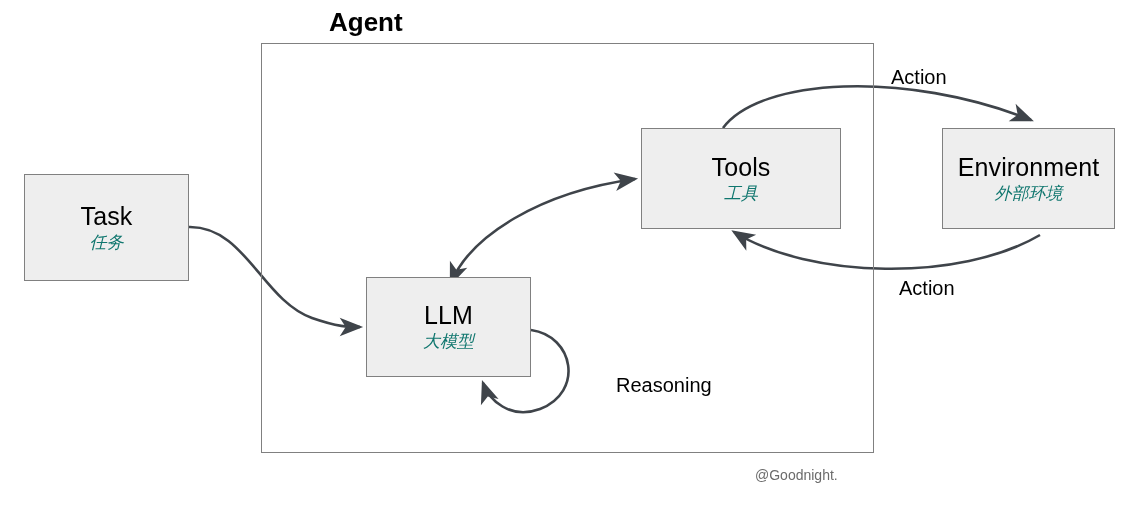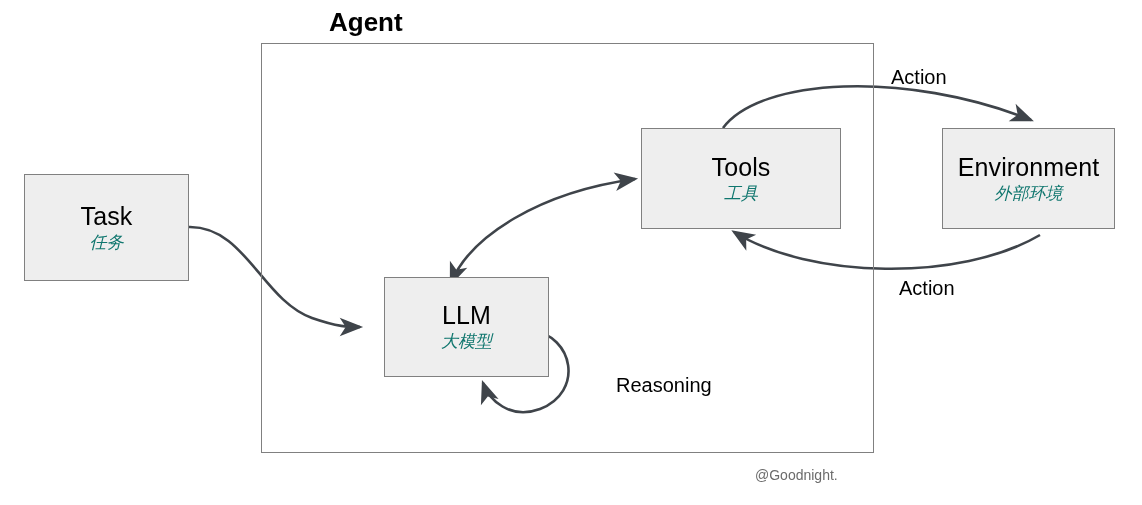--- a/index.html
+++ b/index.html
@@ -46,21 +46,21 @@
   }
   .node-sub {
     font-size: 17px;
     color: #0f766e;
     line-height: 1.2;
     margin-top: 2px;
     white-space: nowrap;
     font-style: italic;
   }
   #task-node  { left: 24px;  top: 174px; width: 165px; height: 107px; }
-  #llm-node   { left: 384px; top: 277px; width: 165px; height: 100px; }
+  #llm-node   { left: 366px; top: 277px; width: 165px; height: 100px; }
   #tools-node { left: 641px; top: 128px; width: 200px; height: 101px; }
   #env-node   { left: 942px; top: 128px; width: 173px; height: 101px; }
 
   #agent-container {
     position: absolute;
     left: 261px;
     top: 43px;
     width: 613px;
     height: 410px;
     box-sizing: border-box;

